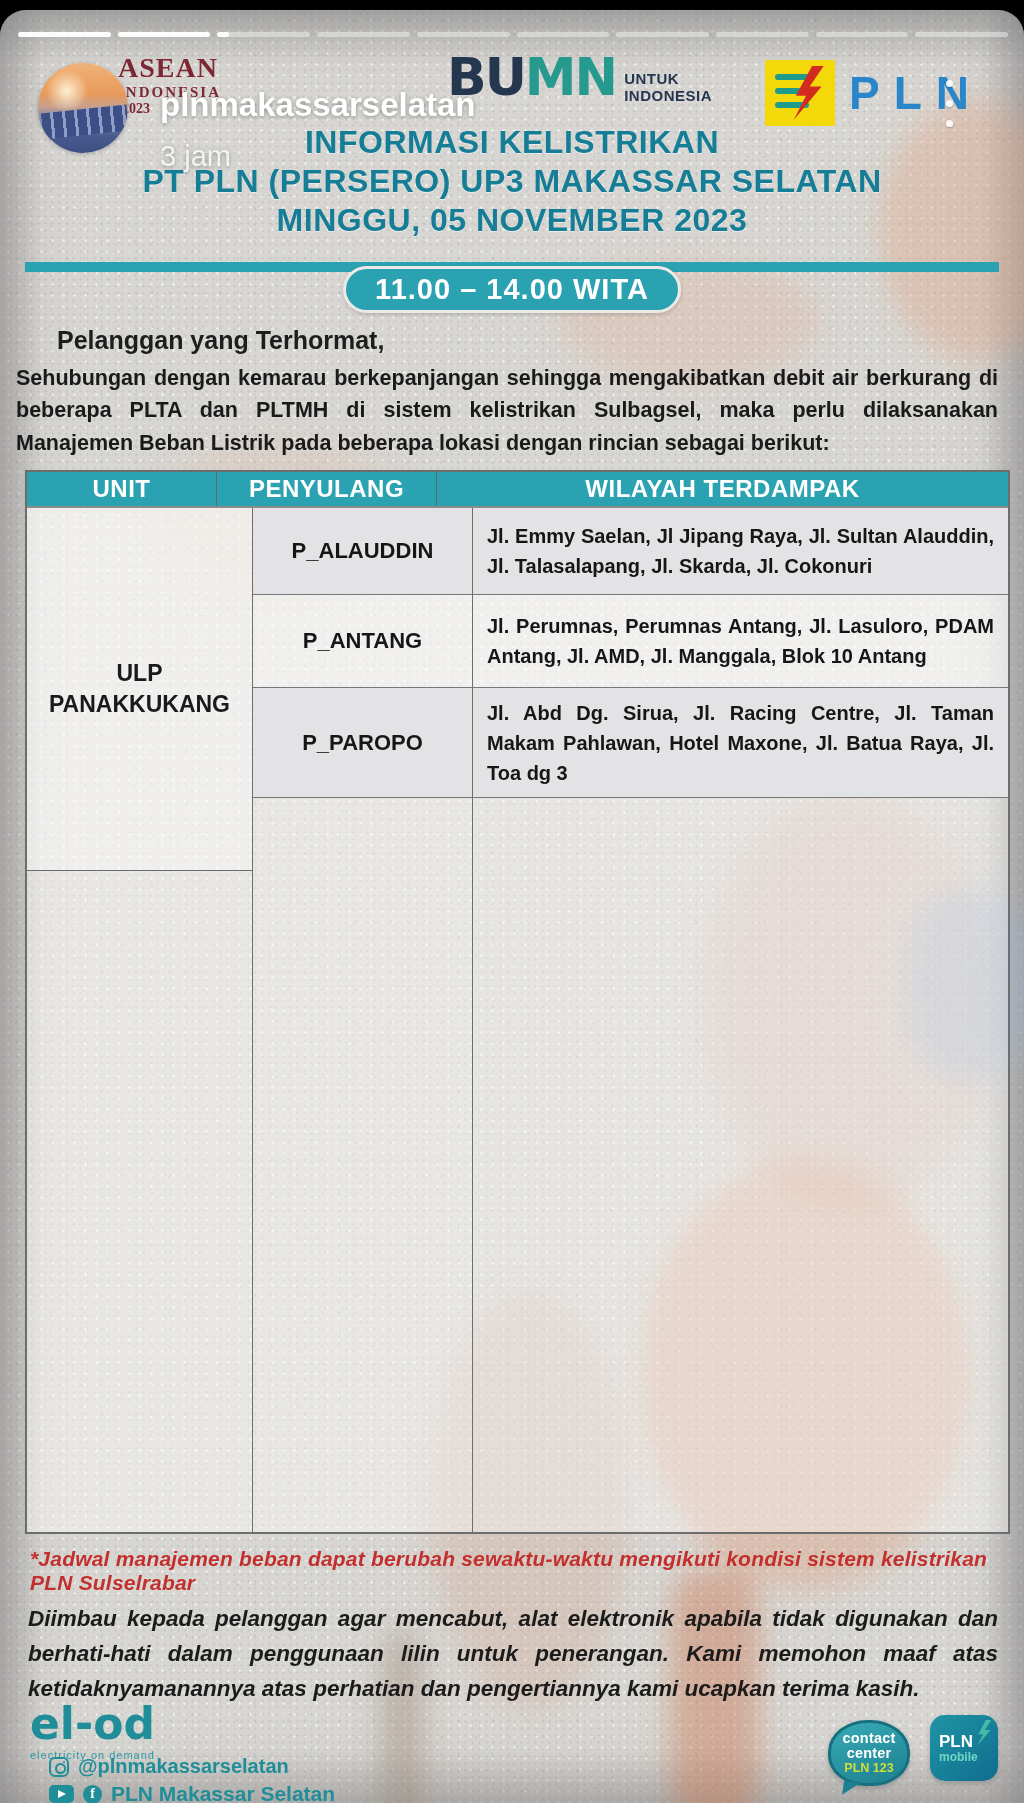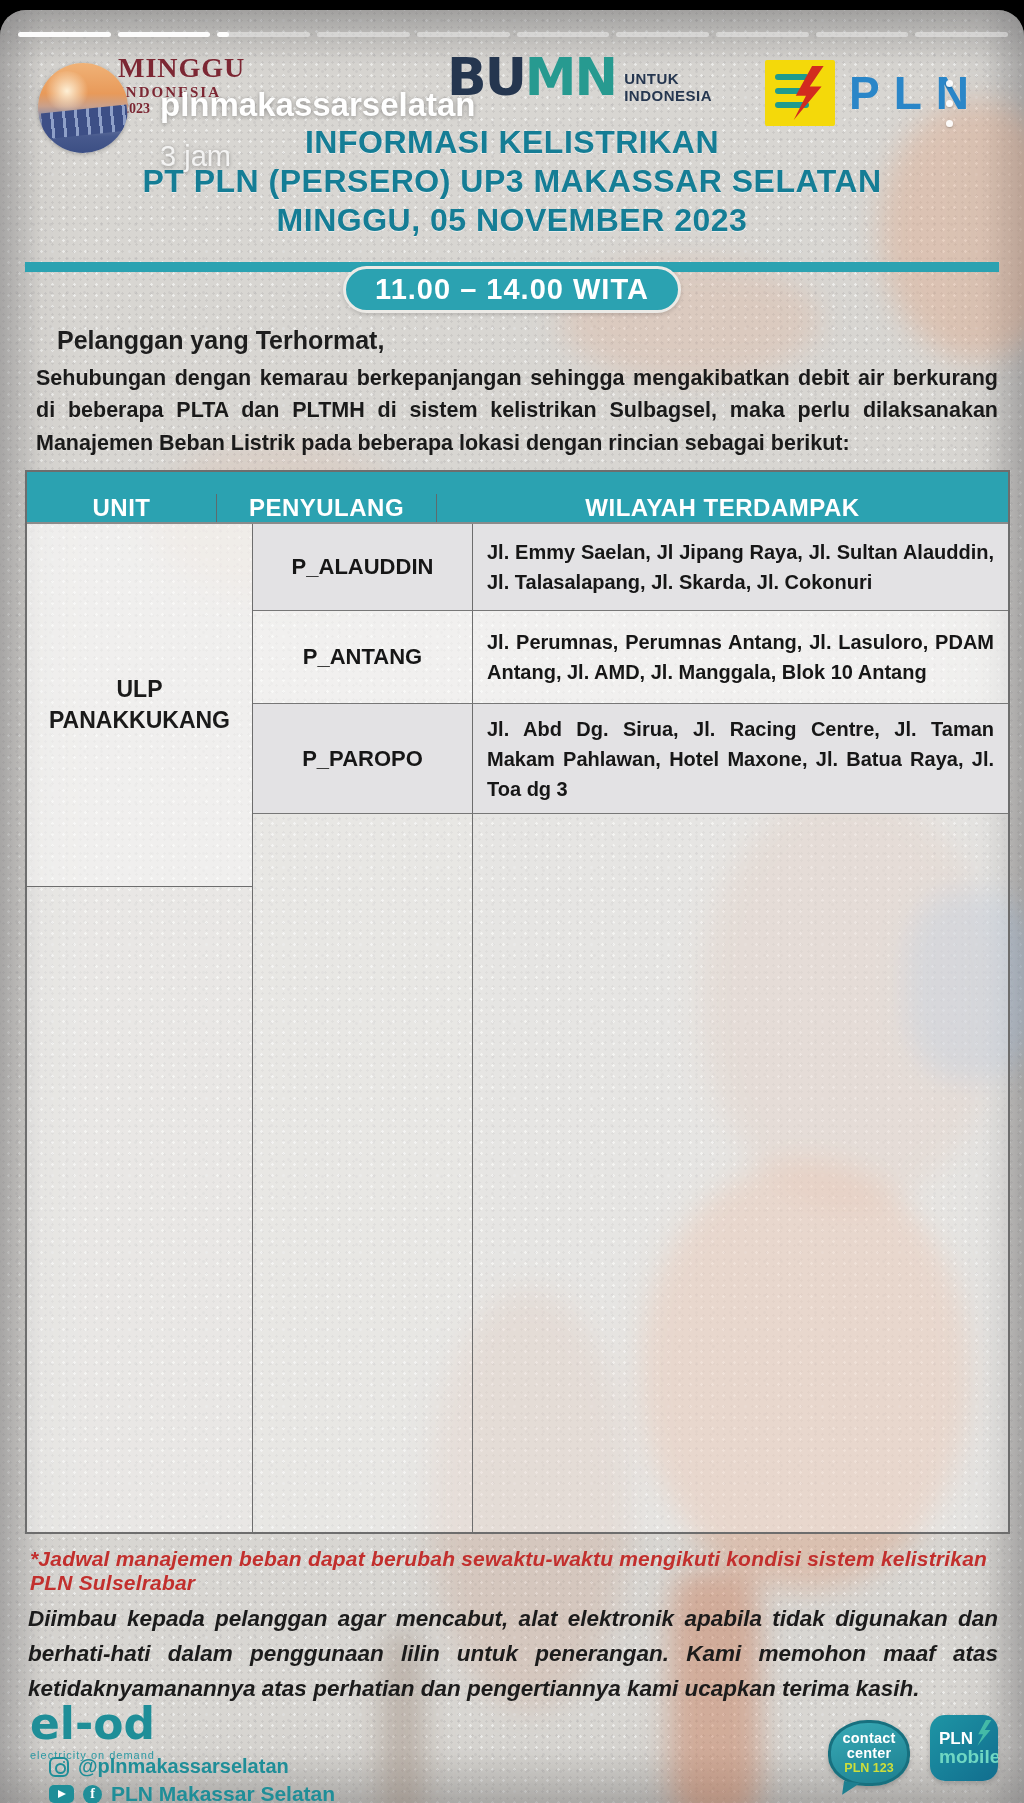--- a/index.html
+++ b/index.html
@@ -92,27 +92,27 @@
   .ttl3 { top:192px; font-size:32px; }
 
   .band { position:absolute; left:25px; right:25px; top:252px; height:10px; background:#2ba2b1; }
   .pill { position:absolute; left:50%; transform:translateX(-50%); top:256px; width:338px; height:47px;
     background:#2ba2b1; border:3px solid #eceae6; border-radius:24px;
     display:flex; align-items:center; justify-content:center;
     color:#fff; font-weight:bold; font-size:29px; letter-spacing:1px;
     box-shadow:0 2px 4px rgba(0,0,0,0.15); }
 
   .salutation { position:absolute; left:28px; top:316px; font-size:25px; font-weight:bold; color:#1d1d1d;margin-left:29px; }
-  .intro { position:absolute; left:36px; right:26px; top:352px; font-size:21.5px; font-weight:bold;
+  .intro { position:absolute; left:16px; right:26px; top:352px; font-size:21.5px; font-weight:bold;
     color:#1a1a1a; text-align:justify; line-height:1.5; }
 
   
   .tbl { position:absolute; left:25px; top:460px; width:985px; height:1064px;
     border:2px solid #6d6d6d; display:flex; flex-direction:column; background:rgba(255,255,255,0.30); }
-  .thead { height:50px; display:flex; background:#2ba2b1; flex:none;align-items:flex-end; }
+  .thead { height:34px; display:flex; background:#2ba2b1; flex:none; }
   .th { display:flex; align-items:center; justify-content:center; color:#fff; font-weight:bold;
     font-size:24px; letter-spacing:0.5px; }
   .th-unit { width:190px; border-right:1px solid #5d6b6d; }
   .th-pen  { width:220px; border-right:1px solid #5d6b6d; }
   .th-wil  { flex:1; }
   .tbody { flex:1; display:flex; border-top:2px solid #8b8b8b; }
   .col-unit { width:226px; border-right:1px solid #6d6d6d; display:flex; flex-direction:column; }
   .unit-cell { height:363px; display:flex; align-items:center; justify-content:center; text-align:center;
     font-weight:bold; font-size:23px; color:#1a1a1a; background:rgba(255,255,255,0.45);
     border-bottom:1.5px solid #6d6d6d; padding:0 6px; line-height:1.35; }
@@ -166,21 +166,21 @@
   .cc-t { color:#fff; font-weight:bold; font-size:14.5px; letter-spacing:0.2px; }
   .cc-n { color:#cede3a; font-weight:bold; font-size:12.5px; margin-top:1px; }
 
   .plnm { position:absolute; left:930px; top:1705px; width:68px; height:66px; border-radius:15px;
     background:linear-gradient(135deg,#1e95a5 0%, #116d8e 100%); display:flex; flex-direction:column;
     justify-content:center; padding-left:9px; line-height:1.02; box-shadow:0 2px 5px rgba(0,0,0,0.2);
     position:absolute; overflow:hidden; }
   .plnm::before { content:""; position:absolute; right:6px; top:5px; width:16px; height:26px; background:#49c0a8;
     clip-path:polygon(62% 0, 14% 55%, 44% 55%, 8% 100%, 90% 38%, 55% 38%, 96% 0); opacity:0.9; }
   .plnm .l1 { color:#fff; font-weight:bold; font-size:17px; }
-  .plnm .l2 { color:#6fd7c3; font-weight:bold; font-size:19px; }
+  .plnm .l2 { color:#6fd7c3; font-weight:bold; font-size:12px; }
 </style>
 </head>
 <body>
 
 <div class="viewport">
   <div class="story">
 
     <div class="edge-shade"></div>
 
     <div class="ghost">
@@ -204,21 +204,21 @@
       <span class="seg"></span>
       <span class="seg"></span>
       <span class="seg"></span>
       <span class="seg"></span>
       <span class="seg"></span>
       <span class="seg"></span>
       <span class="seg"></span>
     </div>
 
     <div class="asean">
-      <div class="a1">MINGGU</div>
+      <div class="a1">ASEAN</div>
       <div class="a2">INDONESIA</div>
       <div class="a3">2023</div>
     </div>
 
     <div class="avatar">
       <span class="glow"></span>
         <span class="bldg"></span>
     </div>
 
     <div class="story-id">

